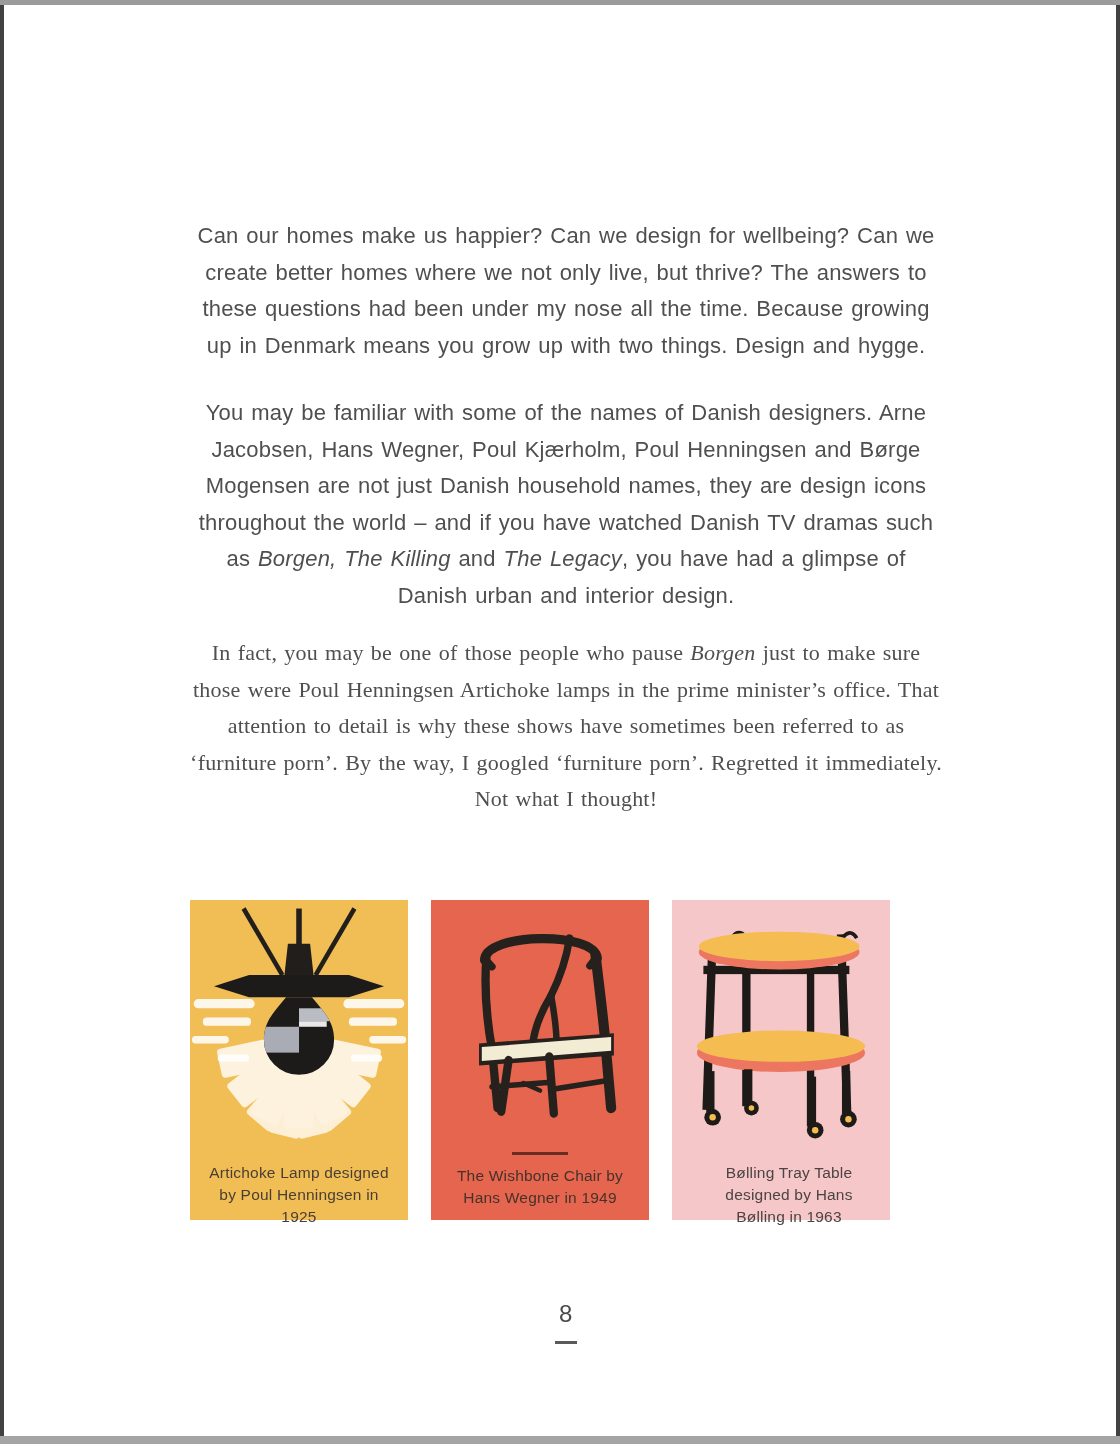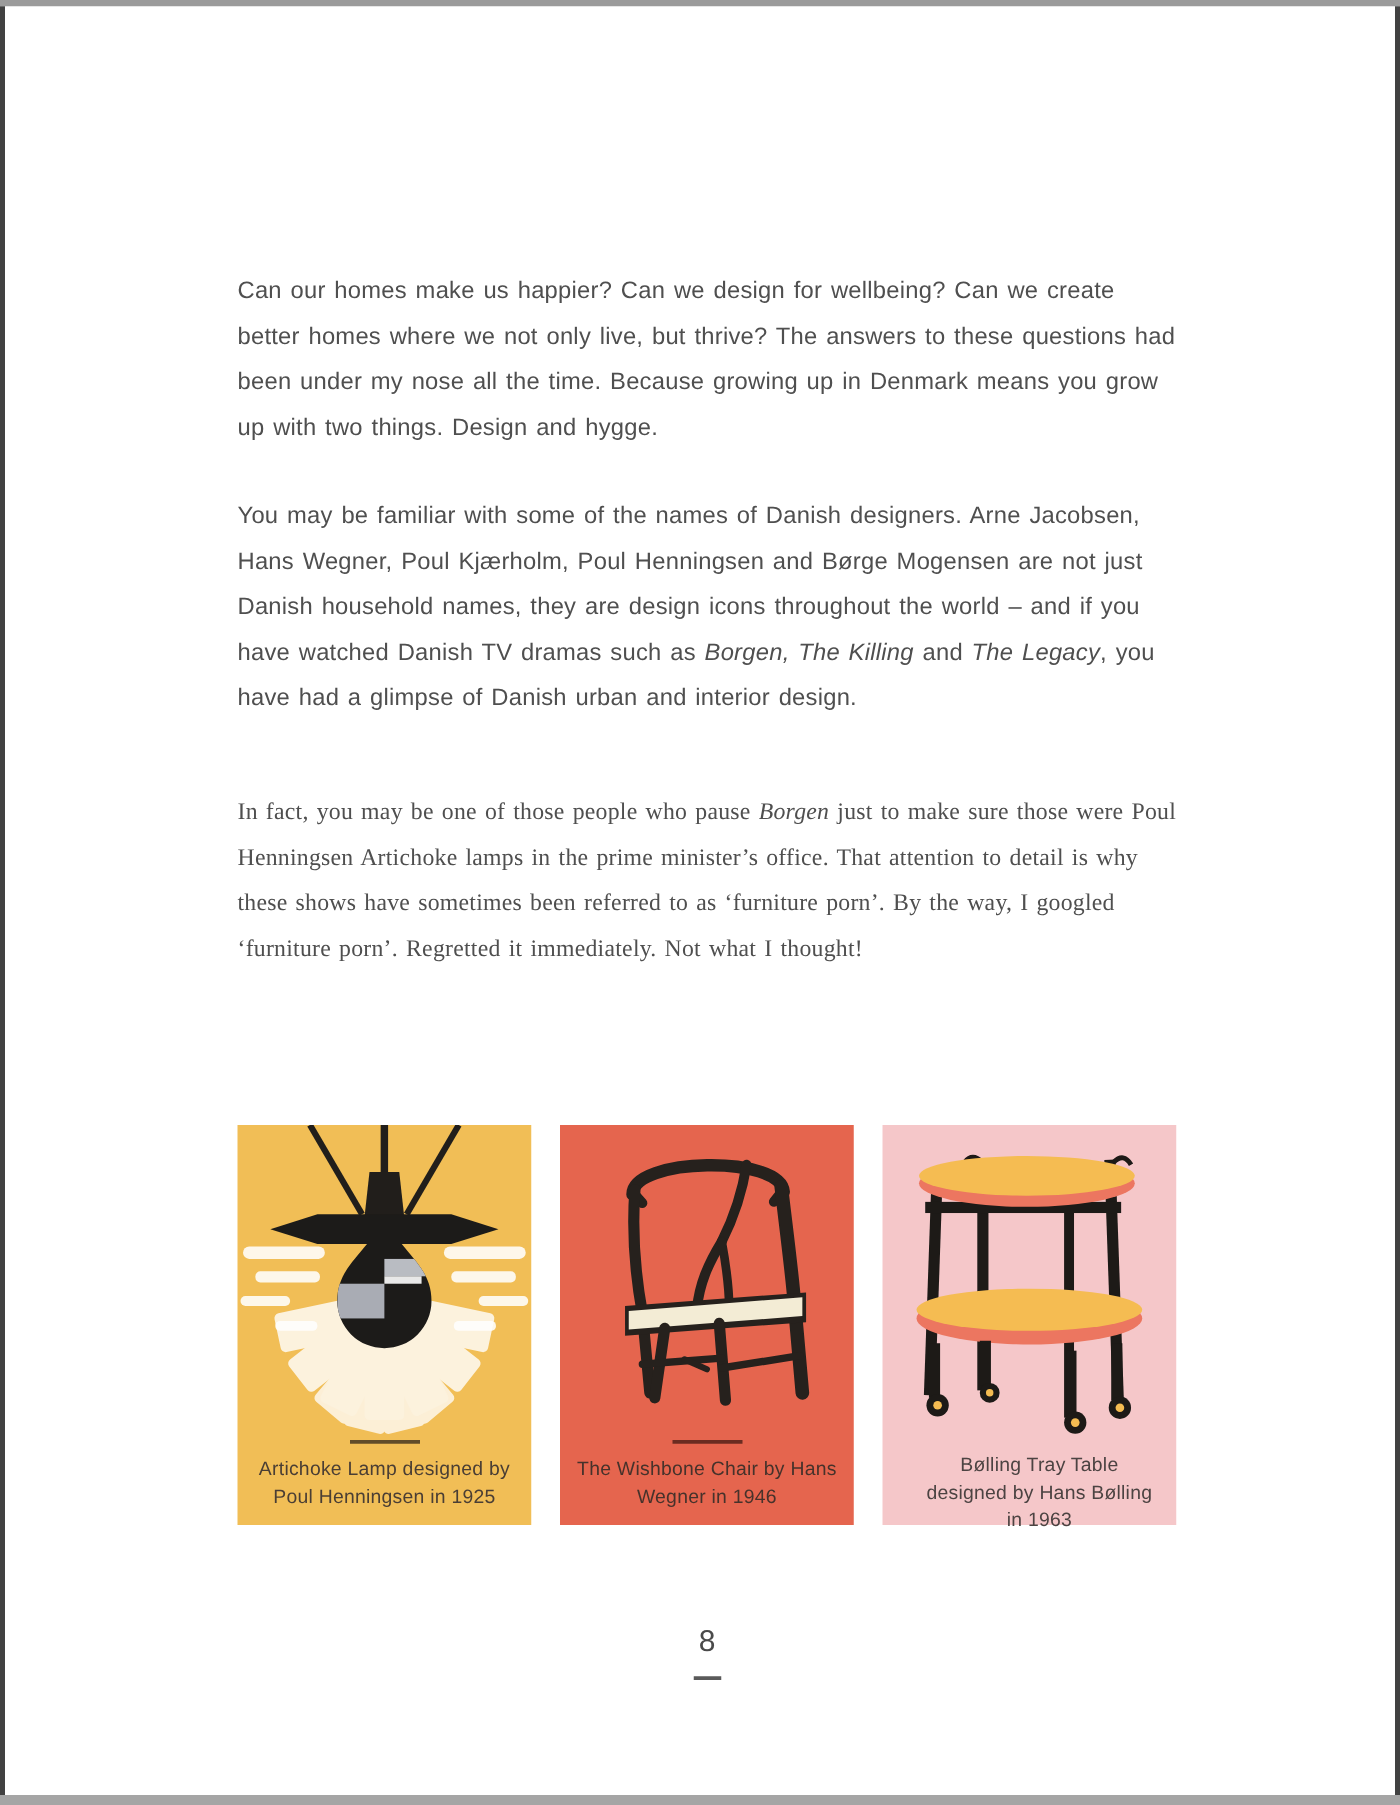--- a/index.html
+++ b/index.html
@@ -9,32 +9,32 @@
   }
   
   .edge-top{position:absolute;left:0;top:0;width:1120px;height:5px;background:#9b9b9b;}
   .edge-bottom{position:absolute;left:0;top:1436px;width:1120px;height:8px;background:#a5a5a5;}
   .edge-left{position:absolute;left:0;top:5px;width:4px;height:1431px;background:#414141;}
   .edge-right{position:absolute;left:1116px;top:5px;width:4px;height:1431px;background:#414141;}
 
   
   .para{
     position:absolute;left:190px;width:752px;
-    font-size:19px;line-height:36.5px;color:#4f4f4f;
-    letter-spacing:0.2px;word-spacing:1.5px;text-align:left;
+    font-size:22px;line-height:36.5px;color:#4f4f4f;
+    letter-spacing:0.2px;word-spacing:1.5px;text-align:center;
   }
   .para .it{font-style:italic;}
   #p1{top:196px;}
   #p2{top:371px;margin-top:24px;}
   #p3{top:613px;font-family:Liberation Serif, serif;}
 
   
   .cards{position:absolute;left:190px;top:900px;width:752px;height:320px;display:flex;gap:23px;}
   .card{
-    width:235px;height:320px;display:flex;flex-direction:column;align-items:center;
+    width:218px;height:320px;display:flex;flex-direction:column;align-items:center;
     box-sizing:border-box;
   }
   .card .art{flex:0 0 248px;width:100%;}
   .card .art svg{display:block;width:100%;height:248px;}
   .card .rule{width:56px;height:3px;background:rgba(42,32,24,0.72);margin:4px 0 10px 0;}
   .card .caption{
     font-size:15.5px;line-height:22px;color:#4a3e34;text-align:center;
     padding:0 12px;letter-spacing:0.2px;
   }
   .card:nth-child(2) .caption{color:#46322b;}
@@ -144,21 +144,21 @@
           <g stroke="#26211d" fill="none" stroke-linecap="round">
             <line x1="84" y1="164" x2="76" y2="220" stroke-width="9"></line>
             <line x1="128" y1="160" x2="133" y2="222" stroke-width="9"></line>
             <line x1="66" y1="193" x2="130" y2="188" stroke-width="6"></line>
             <line x1="130" y1="196" x2="193" y2="186" stroke-width="6"></line>
             <line x1="100" y1="189" x2="118" y2="197" stroke-width="5"></line>
           </g>
         </svg>
       </div>
       <div class="rule" style="background:rgba(60,22,16,0.72)"></div>
-      <div class="caption">The Wishbone Chair by Hans Wegner in 1946</div>
+      <div class="caption">The Wishbone Chair by Hans Wegner in 1949</div>
     </div>
 
     <div class="card" style="background-color: rgb(245, 199, 201);">
       <div class="art">
         <svg viewBox="0 0 236 250" xmlns="http://www.w3.org/2000/svg">
 
           <g fill="#1d1a17">
             <rect x="36" y="46" width="9" height="172" transform="rotate(2 40 130)"></rect>
             <rect x="76" y="28" width="9" height="186"></rect>
             <rect x="146" y="38" width="8" height="198"></rect>

